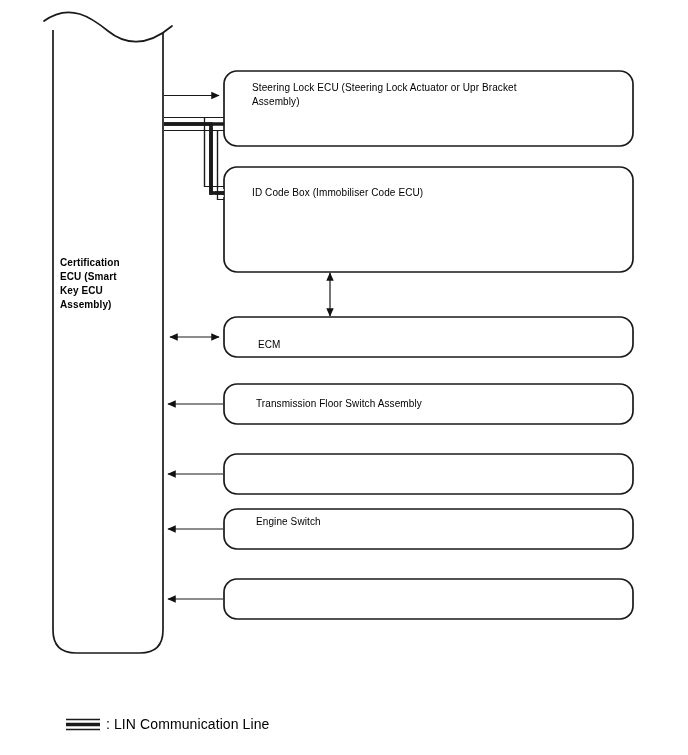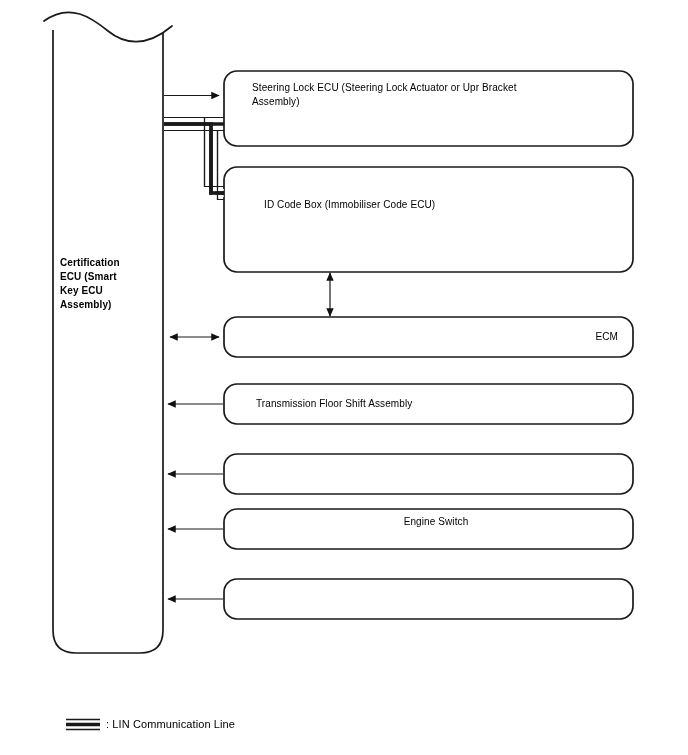--- a/index.html
+++ b/index.html
@@ -39,21 +39,21 @@
     left: 60px;
     top: 256px;
     width: 96px;
     font-weight: bold;
   }
   .legend-text {
     position: absolute;
     left: 106px;
     top: 717px;
     font-family: "Liberation Sans", sans-serif;
-    font-size: 11px;
+    font-size: 14px;
     line-height: 14px;
     color: #000000;
     letter-spacing: 0.1px;
   }
 </style>
 </head>
 <body>
 
 <div id="diagram-root">
 
@@ -152,25 +152,25 @@
   </svg>
 
   <div class="node-label" id="bus-label">Certification
 ECU (Smart
 Key ECU
 Assembly)</div>
 
   <div class="node-label" style="left:252px; top:81px; width:360px;">Steering Lock ECU (Steering Lock Actuator or Upr Bracket
 Assembly)</div>
 
-  <div class="node-label" style="left:252px; top:198px; width:360px;margin-left:12px;">ID Code Box (Immobiliser Code ECU)</div>
+  <div class="node-label" style="left:252px; top:186px; width:360px;">ID Code Box (Immobiliser Code ECU)</div>
 
-  <div class="node-label" style="left:258px; top:330px; width:360px;text-align:right;">ECM</div>
+  <div class="node-label" style="left:258px; top:338px; width:360px;">ECM</div>
 
-  <div class="node-label" style="left:256px; top:397px; width:360px;">Transmission Floor Shift Assembly</div>
+  <div class="node-label" style="left:256px; top:397px; width:360px;">Transmission Floor Switch Assembly</div>
 
 
-  <div class="node-label" style="left:256px; top:515px; width:360px;text-align:center;">Engine Switch</div>
+  <div class="node-label" style="left:256px; top:515px; width:360px;">Engine Switch</div>
 
 
   <div class="legend-text">: LIN Communication Line</div>
 
 </div>
 
 </body></html>

